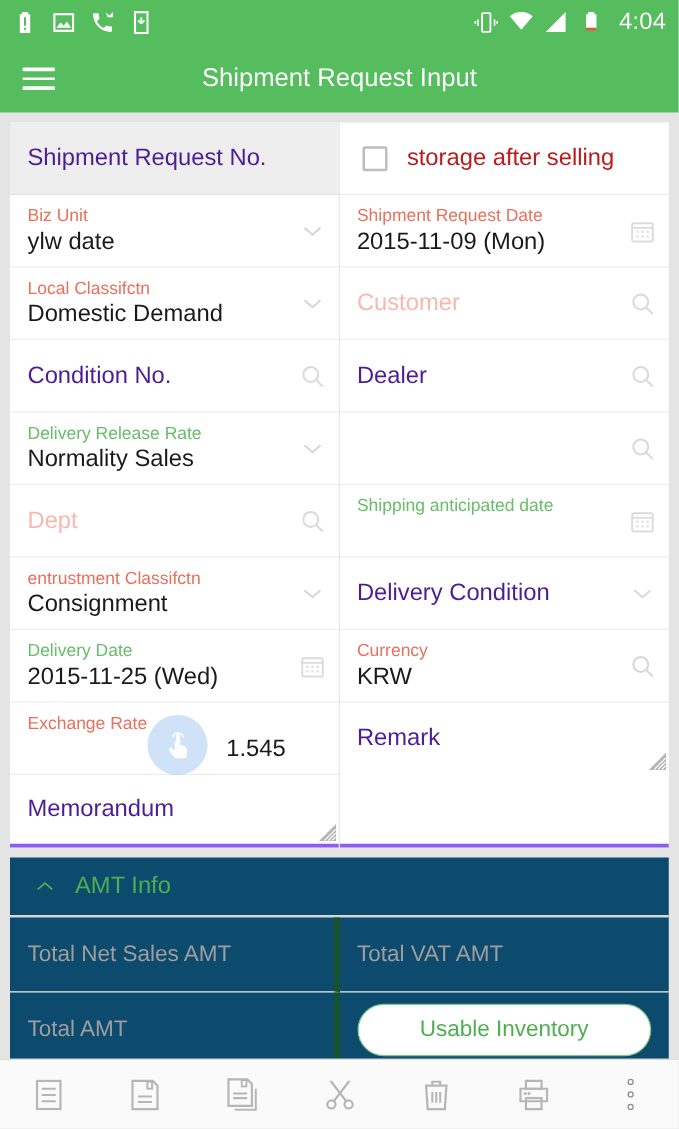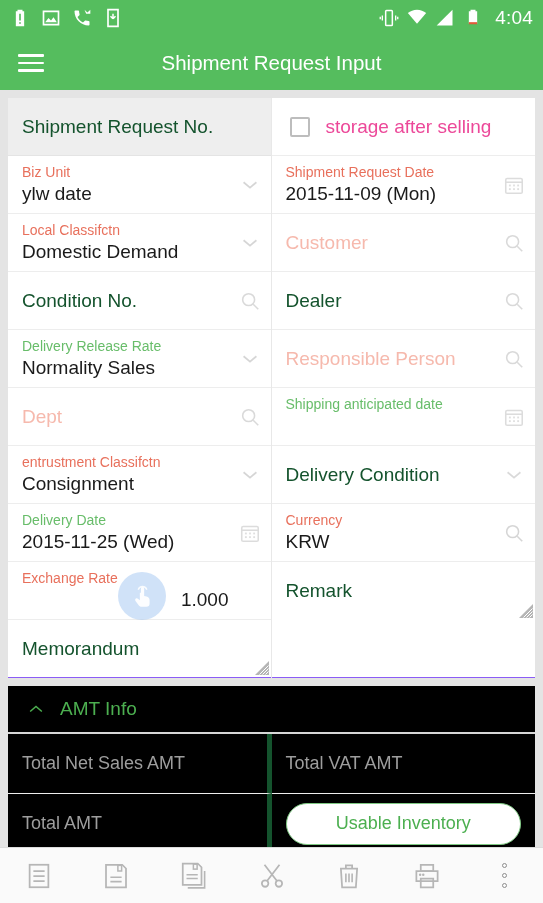--- a/index.html
+++ b/index.html
@@ -46,39 +46,39 @@
     overflow: hidden;
   }
   .cell.disabled { background: #eeeeee; border-bottom: 1px solid #e4e4e4; }
   .cell.plain { padding-top: 0; display: flex; align-items: center; }
 
   .lbl { font-size: 14px; line-height: 16px; }
   .lbl.req { color: #e8705c; }
   .lbl.ok  { color: #68bd6a; }
   .val { font-size: 19px; color: #1a1a1a; line-height: 26px; margin-top: 1px; }
   .val.num { text-align: right; padding-right: 4px; }
-  .ph { font-size: 19px; color: #14532d; }
+  .ph { font-size: 19px; color: #4c1d95; }
   .ph.reqph { color: #f6b9ad; }
 
   .cell-icon {
     position: absolute; right: 10px; top: 50%; transform: translateY(-50%);
     width: 22px; height: 22px; opacity: .55;
   }
   .cell.plain .cell-icon { opacity: .5; }
 
   
-  .ta { position: relative; height: 58px; border-bottom: 1px solid #8b5cf6;
+  .ta { position: relative; height: 58px; border-bottom: 3px solid #8b5cf6;
         display: flex; align-items: center; padding: 0 14px; }
   .ta.tall2 { height: 116px; align-items: flex-start; padding-top: 18px; }
   .grip {
     position: absolute; right: 2px; bottom: 2px; width: 16px; height: 16px;
   }
 
   
-  .section { background: #000000; margin: 8px 8px 0 8px; }
+  .section { background: #0c4a6e; margin: 8px 8px 0 8px; }
   .sec-head { height: 48px; display: flex; align-items: center; padding-left: 18px;
               border-bottom: 2px solid #d6d6d6; gap: 14px; }
   .sec-title { color: #4caf50; font-size: 19px; }
   .amt-row { display: flex; }
   .amt-cell { width: 50%; height: 60px; display: flex; align-items: center;
               padding: 0 14px; border-bottom: 1px solid #ededed; }
   .amt-cell.lft { border-right: 5px solid #14532d; }
   .amt-lbl { font-size: 18px; color: #9e9e9e; }
   .pill {
     display: inline-flex; align-items: center; justify-content: center;
@@ -226,37 +226,37 @@
                 <rect x="15.5" y="11.5" width="2" height="2"></rect>
                 <rect x="6.5" y="15.5" width="2" height="2"></rect>
                 <rect x="11" y="15.5" width="2" height="2"></rect>
                 <rect x="15.5" y="15.5" width="2" height="2"></rect>
               </g>
           </svg>
         </div>
 
         <div class="cell">
           <div class="lbl req">Exchange Rate</div>
-          <div class="val num">1.000</div>
+          <div class="val num">1.545</div>
         </div>
 
         <div class="ta">
           <span class="ph">Memorandum</span>
           <svg class="grip" viewBox="0 0 16 16">
             <path fill="#b5b5b5" d="M16 2v14H2z"></path>
             <path stroke="#fff" stroke-width="1" d="M6.5 15.5L15.5 6.5M9.5 15.5L15.5 9.5M12.5 15.5L15.5 12.5"></path>
           </svg>
         </div>
       </div>
 
       <div class="col">
 
         <div class="cell plain" style="padding-left:18px;">
           <span style="display:inline-block;width:20px;height:20px;border:2px solid #bdbdbd;border-radius:2px;margin-right:16px;"></span>
-          <span style="font-size:19px;color:#ec4899;">storage after selling</span>
+          <span style="font-size:19px;color:#b91c1c;">storage after selling</span>
         </div>
 
         <div class="cell">
           <div class="lbl req">Shipment Request Date</div>
           <div class="val">2015-11-09 (Mon)</div>
           <svg class="cell-icon" viewBox="0 0 24 24">
             <rect x="3" y="5" width="18" height="16" rx="1.5" fill="none" stroke="#c0c0c0" stroke-width="1.7"></rect>
             <path stroke="#c0c0c0" stroke-width="1.7" d="M3 9h18"></path>
             <g fill="#c6c6c6">
                 <rect x="6.5" y="11.5" width="2" height="2"></rect>
@@ -279,21 +279,20 @@
 
         <div class="cell plain">
           <span class="ph">Dealer</span>
           <svg class="cell-icon" viewBox="0 0 24 24">
             <circle cx="10.5" cy="10.5" r="6.5" fill="none" stroke="#b4b4b4" stroke-width="1.7"></circle>
             <path stroke="#b4b4b4" stroke-width="1.7" d="M15.5 15.5L21 21"></path>
           </svg>
         </div>
 
         <div class="cell plain">
-          <span class="ph reqph">Responsible Person</span>
           <svg class="cell-icon" viewBox="0 0 24 24">
             <circle cx="10.5" cy="10.5" r="6.5" fill="none" stroke="#b4b4b4" stroke-width="1.7"></circle>
             <path stroke="#b4b4b4" stroke-width="1.7" d="M15.5 15.5L21 21"></path>
           </svg>
         </div>
 
         <div class="cell">
           <div class="lbl ok">Shipping anticipated date</div>
           <svg class="cell-icon" viewBox="0 0 24 24">
             <rect x="3" y="5" width="18" height="16" rx="1.5" fill="none" stroke="#c0c0c0" stroke-width="1.7"></rect>

